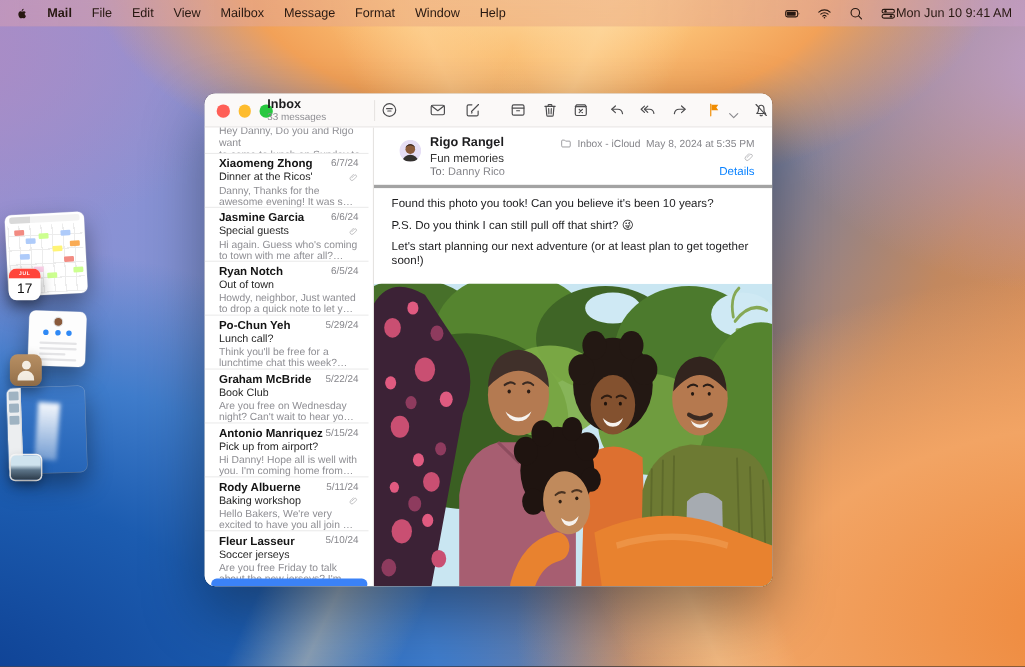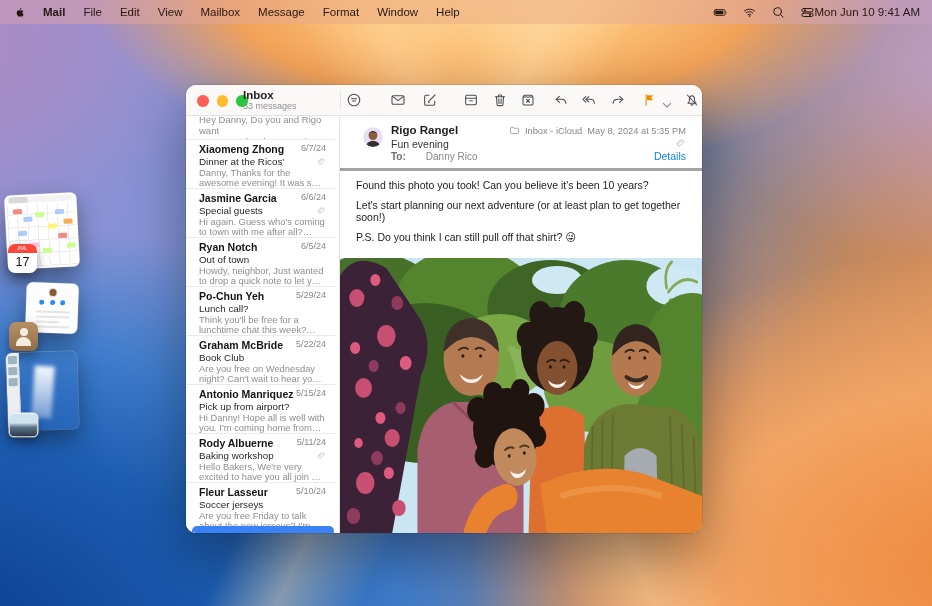--- a/index.html
+++ b/index.html
@@ -80,21 +80,21 @@
   .clip{width:9px;height:9px;color:#a3a3a7;flex:0 0 9px;}
   .prev{font-size:9.4px;line-height:10.8px;color:#8e8e93;margin-top:1px;display:-webkit-box;-webkit-line-clamp:2;-webkit-box-orient:vertical;overflow:hidden;}
   .sel-pill{position:absolute;left:6px;right:5px;bottom:-3px;height:10px;border-radius:7px;background:#3b82f7;}
   
   .msg-col{position:relative;flex:1;background:#fff;overflow:hidden;}
   .m-head{position:relative;height:55px;border-bottom:3px solid #a3a3a3;}
   .avatar{position:absolute;left:23px;top:11px;width:20px;height:20px;border-radius:50%;overflow:hidden;}
   .m-name{position:absolute;left:51px;top:8px;font-size:11.5px;font-weight:700;color:#1d1d1f;}
   .m-subj{position:absolute;left:51px;top:21.5px;font-size:10.5px;color:#333;}
   .m-to{position:absolute;left:51px;top:34.5px;font-size:10px;color:#86868b;}
-  .m-to b{font-weight:700;color:#6d6d72;margin-right:20px;}
+  .m-to b{font-weight:400;color:#6d6d72;margin-right:3px;}
   .m-meta{position:absolute;right:16px;top:9px;display:flex;align-items:center;gap:5px;font-size:9.3px;color:#86868b;white-space:nowrap;}
   .m-meta .ic{width:11px;height:11px;color:#86868b;}
   .m-clip{position:absolute;right:16px;top:22px;width:10px;height:10px;color:#a3a3a7;}
   .m-details{position:absolute;right:16px;top:33.5px;font-size:10.5px;color:#0a82ff;cursor:default;}
   .m-body{padding:8px 16px 0;}
   .m-body p{margin:0 0 7px;font-size:10.5px;line-height:12.5px;color:#1c1c1e;}
   .photo{position:absolute;left:0;right:0;top:142px;bottom:0;}
   .photo svg{display:block;width:100%;height:100%;}
   .hidden-defs{position:absolute;width:0;height:0;overflow:hidden;}
 </style>
@@ -469,38 +469,38 @@
         <div class="m-head">
           <span class="avatar">
             <svg viewBox="0 0 20 20" width="20" height="20">
                 <circle cx="10" cy="10" r="10" fill="#e6def5"></circle>
                 <circle cx="10" cy="8.6" r="4.4" fill="#8a5a3b"></circle>
                 <path d="M5.6 7.4a4.6 4.6 0 0 1 8.8 0c-1.2-1.6-2.6-2.3-4.4-2.3s-3.2.7-4.4 2.3z" fill="#221712"></path>
                 <path d="M2.5 20a7.6 7.6 0 0 1 15 0z" fill="#33302e"></path>
               </svg>
           </span>
           <span class="m-name">Rigo Rangel</span>
-          <span class="m-subj">Fun evening</span>
+          <span class="m-subj">Fun memories</span>
           <span class="m-to"><b>To:</b><span>Danny Rico</span></span>
           <span class="m-meta">
             <svg class="ic">
                 <use href="#i-folder-sm"></use>
               </svg>
             <span>Inbox - iCloud</span>
             <span>May 8, 2024 at 5:35 PM</span>
           </span>
           <svg class="ic m-clip">
               <use href="#i-clip"></use>
             </svg>
           <span class="m-details">Details</span>
         </div>
         <div class="m-body" id="m-body">
             <p>Found this photo you took! Can you believe it's been 10 years?</p>
+            <p>P.S. Do you think I can still pull off that shirt? 😜</p>
             <p>Let's start planning our next adventure (or at least plan to get together soon!)</p>
-            <p>P.S. Do you think I can still pull off that shirt? 😜</p>
           </div>
 
         <div class="photo">
           <svg viewBox="0 0 430 275" preserveAspectRatio="none">
             <rect width="430" height="275" fill="#c9e6f2"></rect>
             <ellipse cx="40" cy="70" rx="95" ry="75" fill="#47702a"></ellipse>
             <ellipse cx="150" cy="45" rx="85" ry="55" fill="#55842f"></ellipse>
             <ellipse cx="250" cy="50" rx="75" ry="48" fill="#3f6526"></ellipse>
             <ellipse cx="258" cy="22" rx="30" ry="14" fill="#cfe9f4"></ellipse>
             <ellipse cx="340" cy="60" rx="80" ry="58" fill="#4c7a2d"></ellipse>

